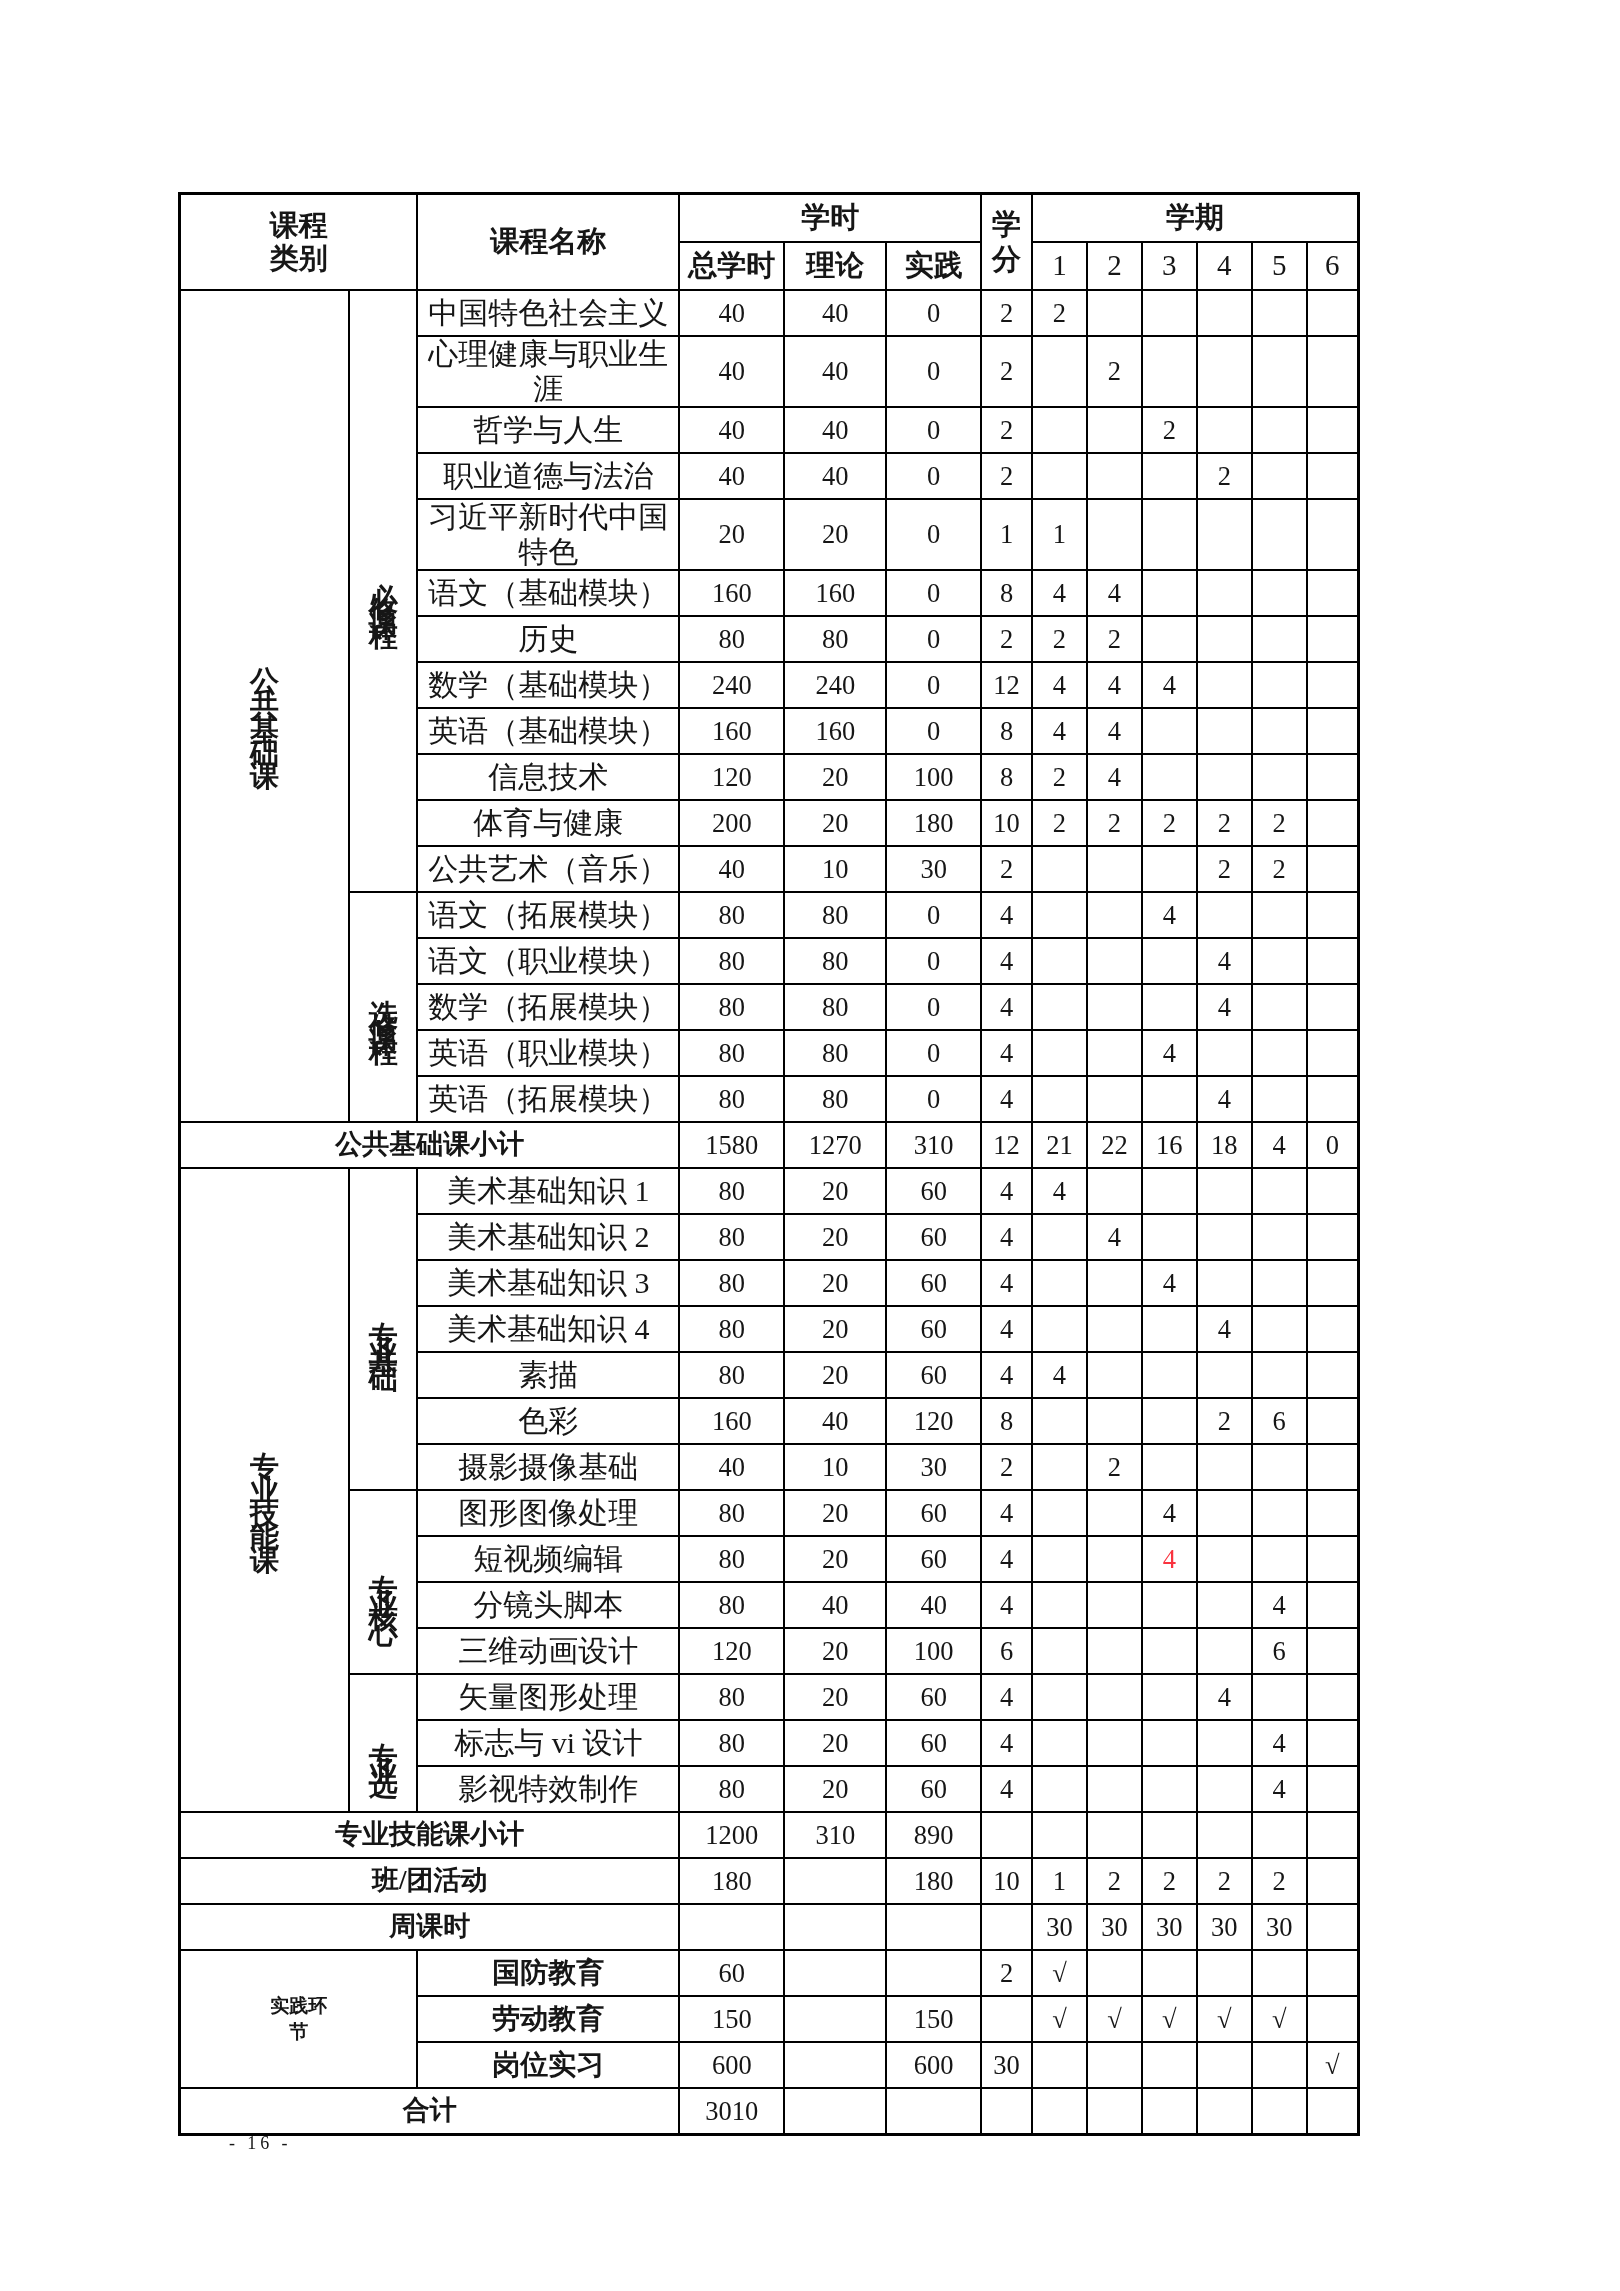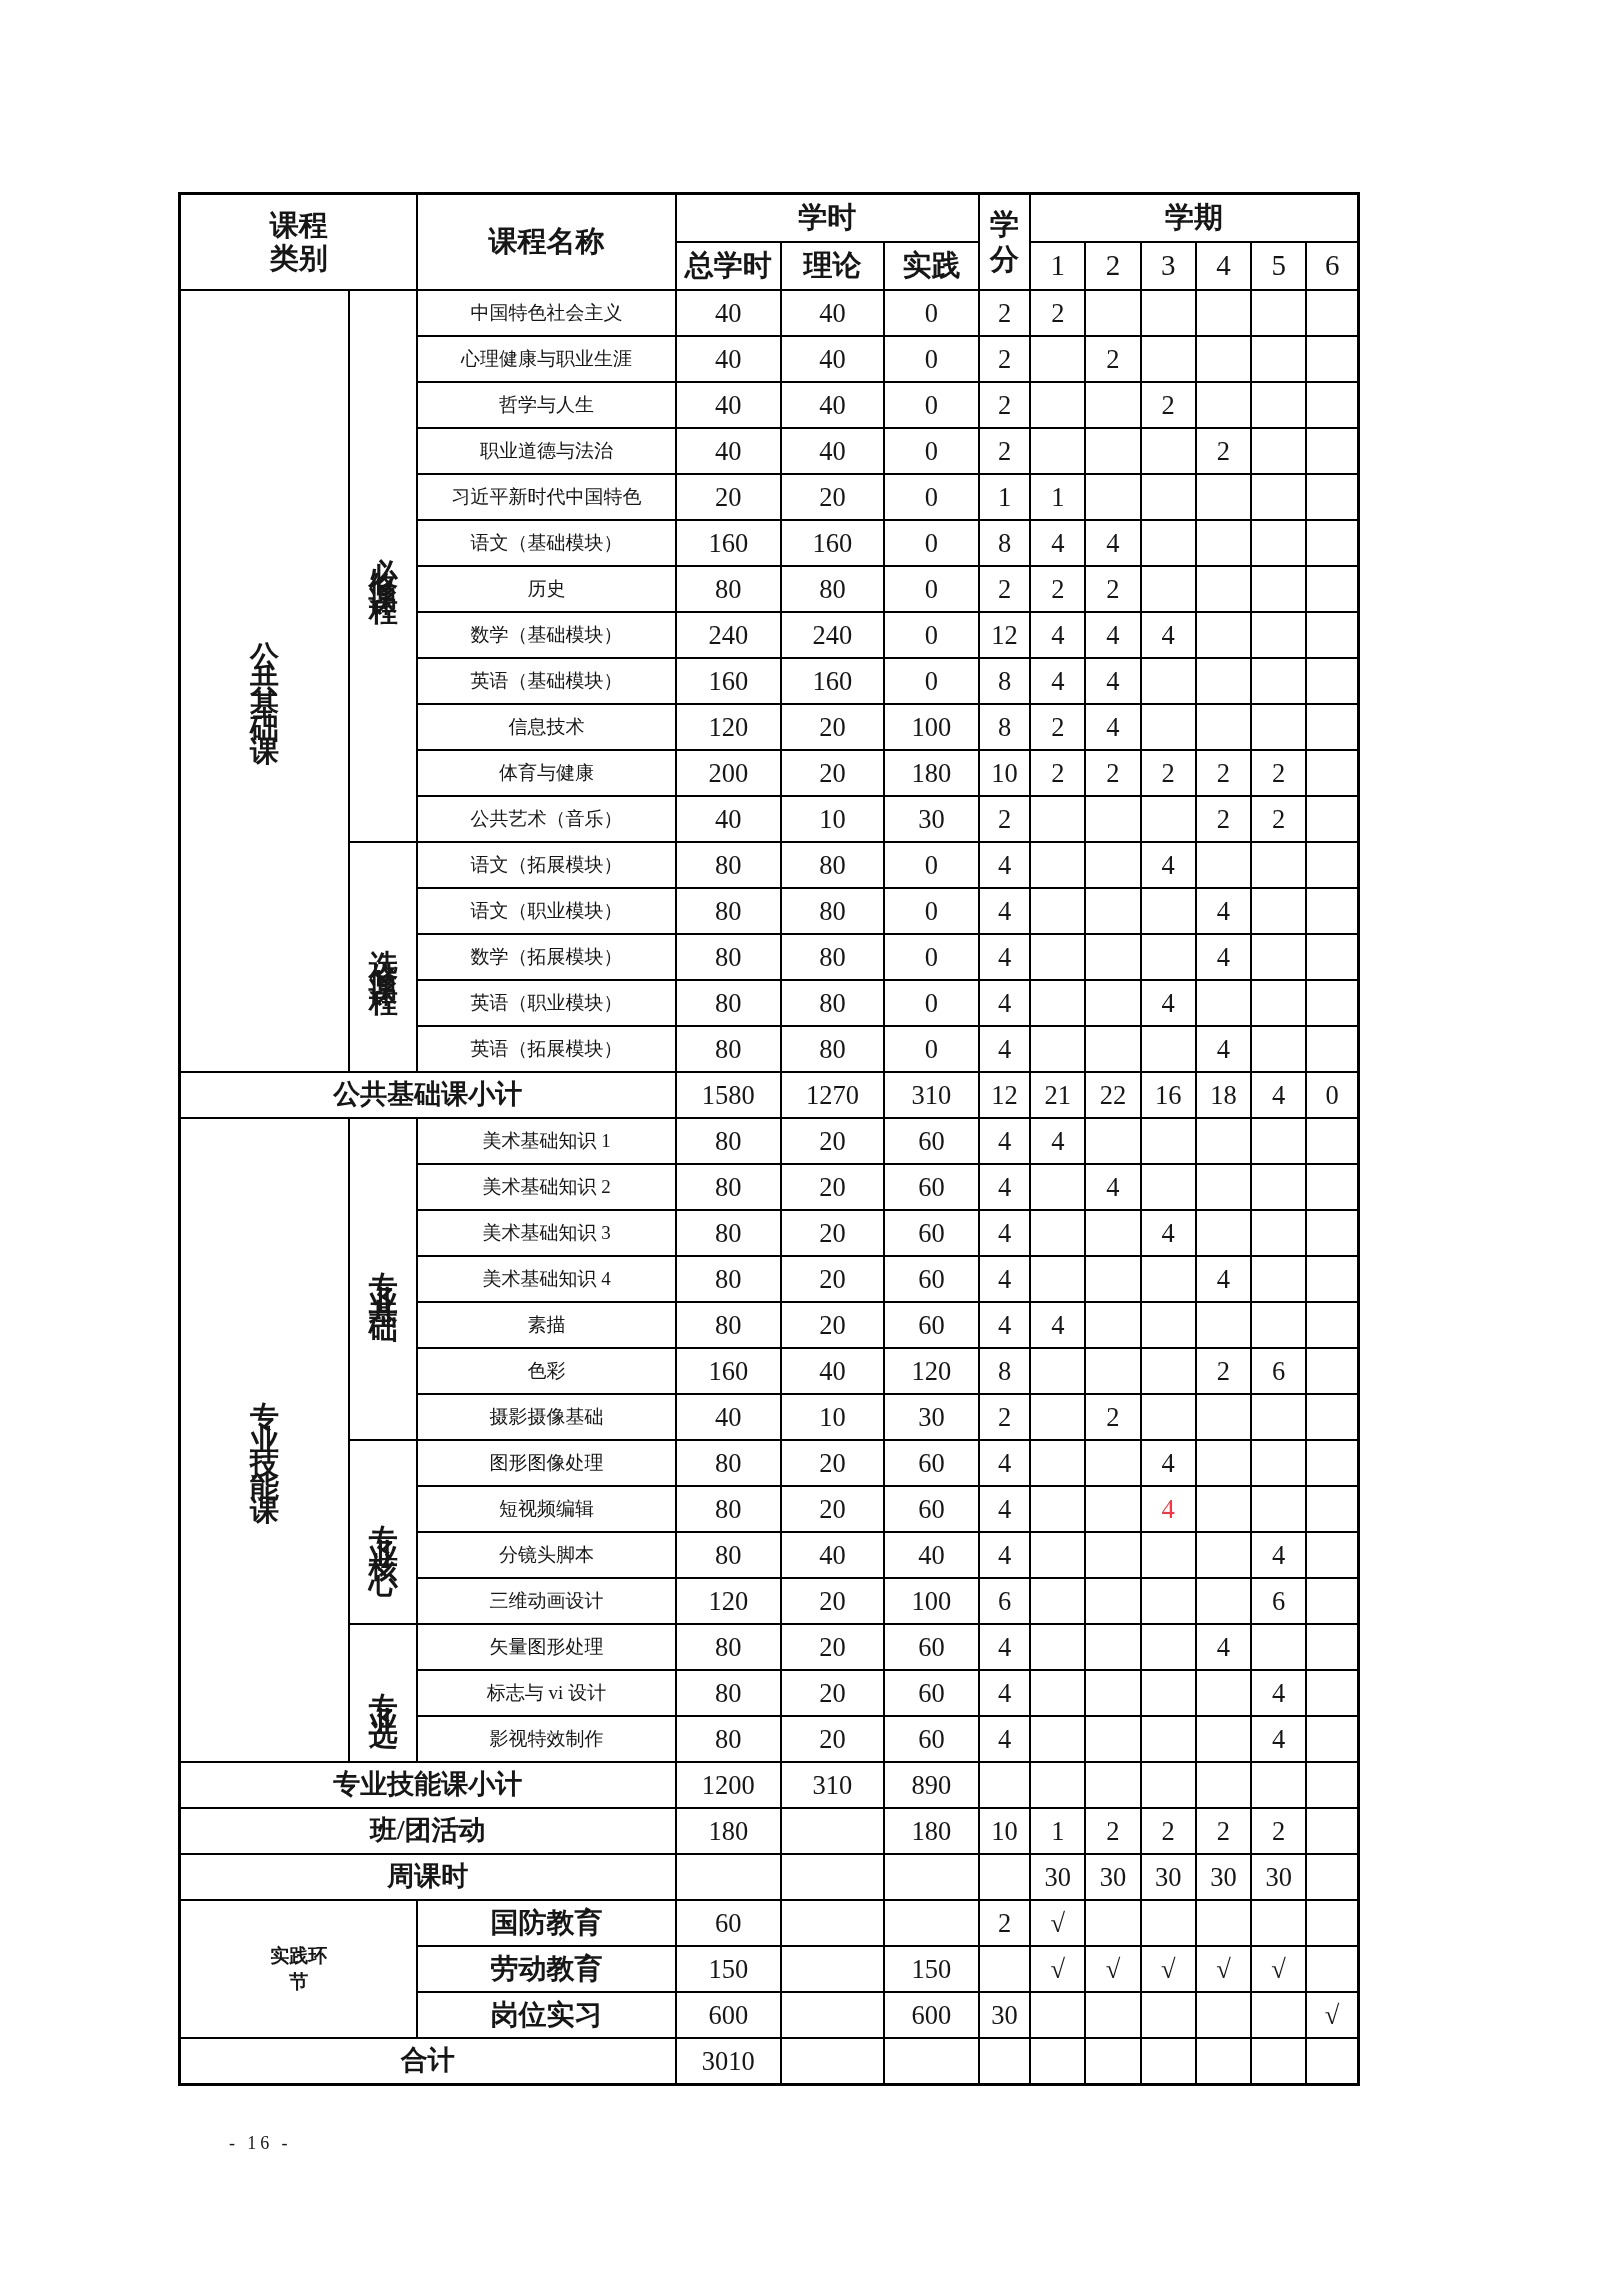--- a/index.html
+++ b/index.html
@@ -6,21 +6,21 @@
   .page{position:relative;width:1360px;height:2292px;background:#ffffff;
         font-family:"Liberation Serif","DejaVu Serif",serif;color:#161616;}
   table.curriculum{position:absolute;left:178px;top:192px;border-collapse:collapse;
         table-layout:fixed;border:3.9px solid #000;}
   .curriculum th,.curriculum td{border:2px solid #000;text-align:center;vertical-align:middle;
         padding:0;overflow:hidden;line-height:1.15;background:#fff;}
   thead th{font-weight:bold;font-size:29px;height:46px;}
   thead th.semnum{font-weight:normal;font-size:29px;}
   thead th.hbb{border-bottom-width:2.9px;}
   tbody td{font-size:26.5px;height:44px;}
-  td.name{font-size:19px;}
+  td.name{font-size:30px;}
   td.cat{font-weight:bold;font-size:29px;}
   .vert{writing-mode:vertical-lr;text-orientation:upright;display:inline-block;}
   .vs-outer{letter-spacing:23.5px;}
   .vs-inner{letter-spacing:13.7px;}
   .wrap2{width:67px;margin:0 auto;line-height:1.35;font-size:19px;}
   .w2{width:71px;margin:0 auto;}
   .w1{width:33px;margin:0 auto;line-height:1.2;}
   tr.sum td{border-top-width:2.9px;border-bottom-width:2.9px;}
   td.sumlabel{font-weight:bold;font-size:27px;}
   td.bname{font-weight:bold;font-size:28px;}

